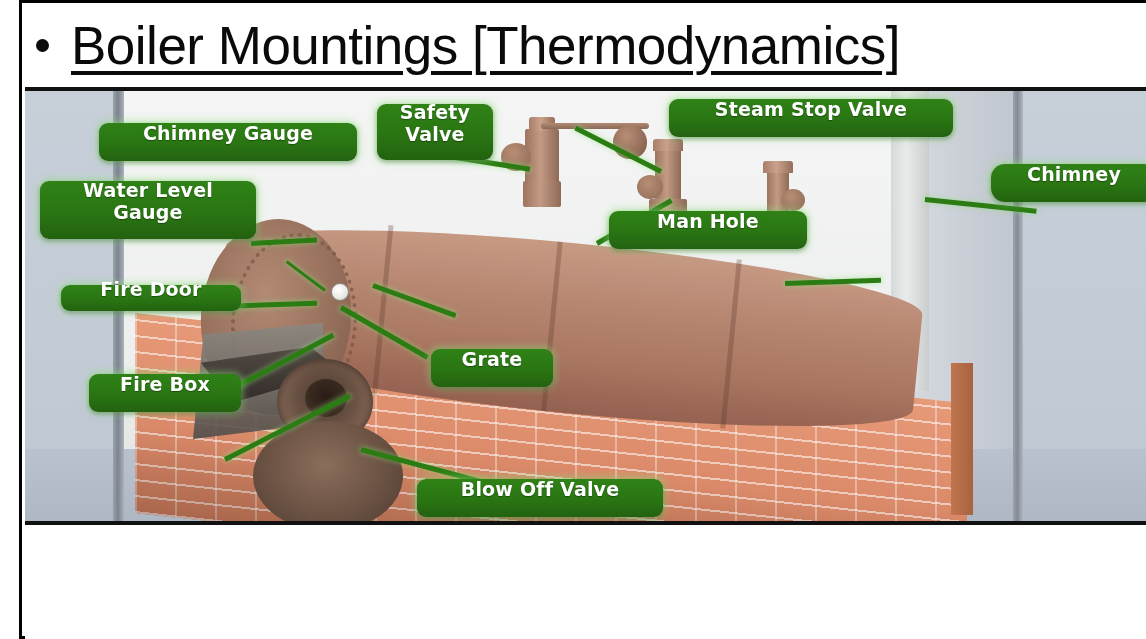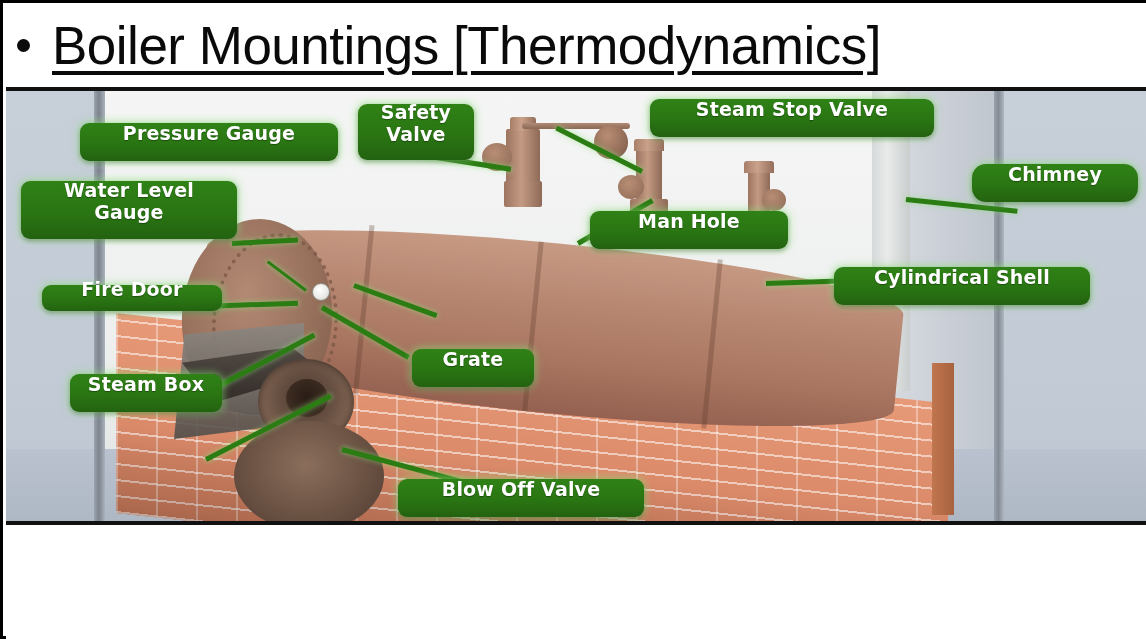--- a/index.html
+++ b/index.html
@@ -16,20 +16,21 @@
     position: relative;
   }
 
   
   .slide {
     position: absolute;
     inset: 0;
     background: #ffffff;
     border: 3px solid #000000;
     box-sizing: border-box;
+    margin-left: 19px;
   }
 
   
   .title-row {
     position: absolute;
     left: 0;
     top: 0;
     width: 1146px;
     height: 84px;
     display: flex;
@@ -372,42 +373,41 @@
       <div class="leader" style="left:900px; top:106px; width:112px; height:5px; transform:rotate(6deg);"></div>
       <div class="leader" style="left:572px; top:150px; width:86px; height:5px; transform:rotate(-30deg);"></div>
       <div class="leader" style="left:760px; top:190px; width:96px; height:5px; transform:rotate(-2deg);"></div>
       <div class="leader" style="left:196px; top:213px; width:96px; height:5px; transform:rotate(-2deg);"></div>
       <div class="leader" style="left:348px; top:192px; width:88px; height:5px; transform:rotate(20deg);"></div>
       <div class="leader" style="left:316px; top:214px; width:100px; height:5px; transform:rotate(30deg);"></div>
       <div class="leader" style="left:206px; top:296px; width:116px; height:5px; transform:rotate(-28deg);"></div>
       <div class="leader" style="left:200px; top:366px; width:140px; height:5px; transform:rotate(-27deg);"></div>
       <div class="leader" style="left:336px; top:356px; width:160px; height:5px; transform:rotate(15deg);"></div>
 
-      <div class="label" style="left:74px; top:32px; width:258px; height:38px; display:flex; align-items:center; justify-content:center;">Pressure Gauge</div>
+      <div class="label" style="left:74px; top:32px; width:258px; height:38px; display:flex; align-items:center; justify-content:center;">Chimney Gauge</div>
 
       <div class="label" style="left:352px; top:13px; width:116px; height:56px; display:flex; align-items:center; justify-content:center;">Safety
 Valve</div>
 
       <div class="label" style="left:644px; top:8px; width:284px; height:38px; display:flex; align-items:center; justify-content:center;">Steam Stop Valve</div>
 
       <div class="label" style="left:966px; top:73px; width:166px; height:38px; display:flex; align-items:center; justify-content:center;border-radius:14px;">Chimney</div>
 
       <div class="label" style="left:15px; top:90px; width:216px; height:58px; display:flex; align-items:center; justify-content:center;">Water Level
 Gauge</div>
 
       <div class="label" style="left:584px; top:120px; width:198px; height:38px; display:flex; align-items:center; justify-content:center;">Man Hole</div>
 
-      <div class="label" style="left:828px; top:176px; width:256px; height:38px; display:flex; align-items:center; justify-content:center;">Cylindrical Shell</div>
 
       <div class="label" style="left:36px; top:194px; width:180px; height:25px; display:flex; align-items:center; justify-content:center;">Fire Door</div>
 
 
       <div class="label" style="left:406px; top:258px; width:122px; height:38px; display:flex; align-items:center; justify-content:center;">Grate</div>
 
-      <div class="label" style="left:64px; top:283px; width:152px; height:38px; display:flex; align-items:center; justify-content:center;">Steam Box</div>
+      <div class="label" style="left:64px; top:283px; width:152px; height:38px; display:flex; align-items:center; justify-content:center;">Fire Box</div>
 
 
       <div class="label" style="left:392px; top:388px; width:246px; height:38px; display:flex; align-items:center; justify-content:center;">Blow Off Valve</div>
 
     </div>
   </div>
 
   <div class="lower-blank"></div>
 
 </div>

